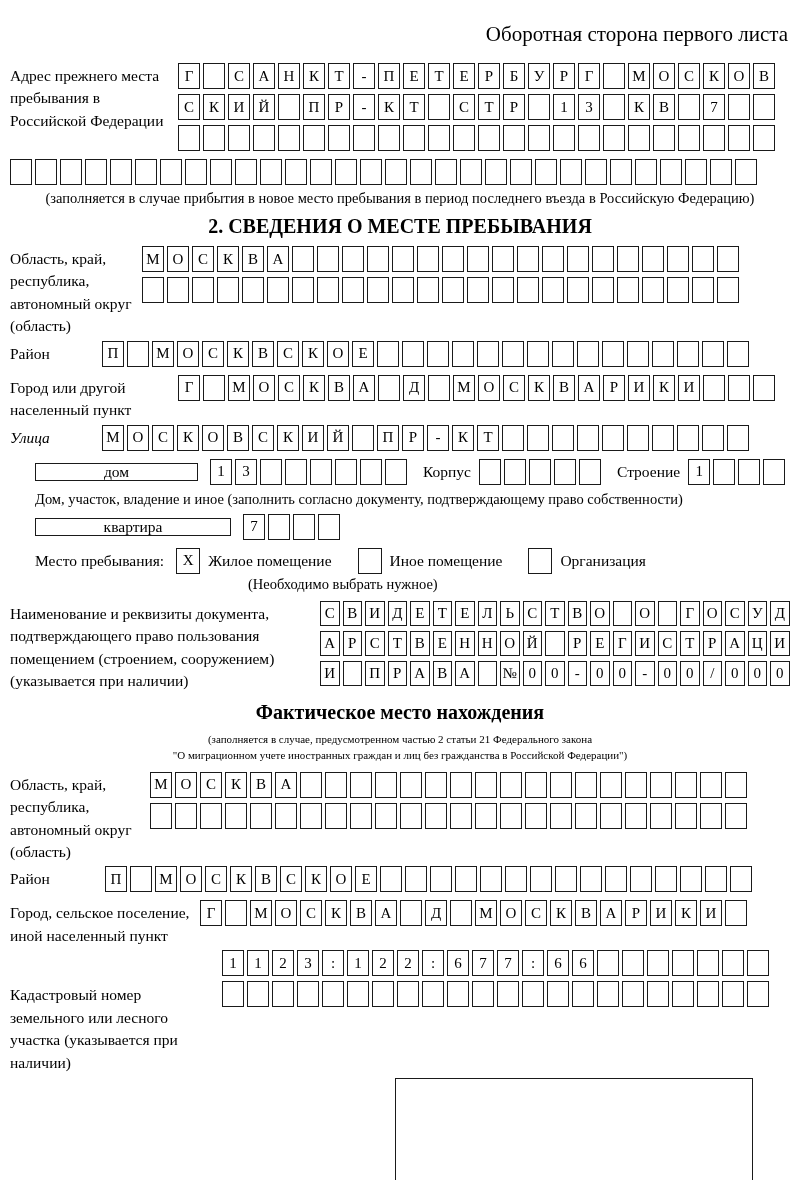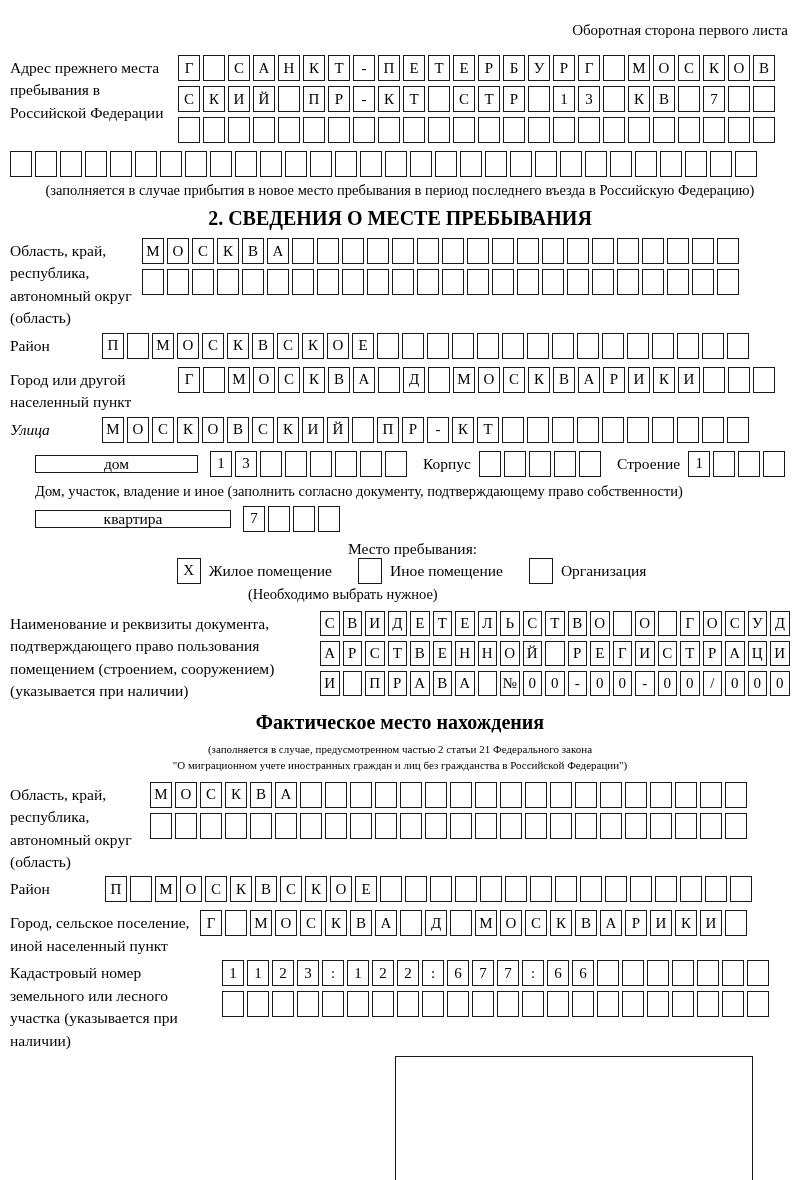--- a/index.html
+++ b/index.html
@@ -2,35 +2,35 @@
 <html><head>
 <meta charset="utf-8">
 <style>
   html,body { margin:0; padding:0; background:#ffffff; }
   body {
     width:800px; height:1180px; overflow:hidden;
     font-family:"Liberation Serif", serif; color:#000;
   }
   .page { padding:6px 10px 0 10px; box-sizing:border-box; }
 
-  .top-right { text-align:right; font-size:15px; margin:16px 2px 16px 0; }
+  .top-right { text-align:right; font-size:21px; margin:16px 2px 16px 0; }
 
   .field { display:flex; align-items:flex-start; margin-bottom:3px; }
   .flabel { font-size:15.5px; line-height:1.45; padding-top:2px; flex:0 0 auto; box-sizing:border-box; padding-right:8px; }
 
   .lw-prev   { width:168px; }
   .lw-obl    { width:132px; }
   .lw-raion  { width:92px;  }
   .lw-gorod  { width:168px; }
   .lw-ul     { width:92px;font-style:italic;  }
   .lw-doc    { width:310px; }
   .lw-fobl   { width:140px; }
   .lw-fraion { width:95px;  }
   .lw-fgorod { width:190px; }
-  .lw-kad    { width:212px; }
+  .lw-kad    { width:212px;margin-top:32px; }
 
   .rows { flex:1 1 auto; }
   .boxrow { display:flex; gap:3px; margin-bottom:5px; }
   .cbox {
     width:22px; height:26px; box-sizing:border-box;
     border:1.6px solid #1a1a1a; background:#fff;
     display:flex; align-items:center; justify-content:center;
     font-size:15px; flex:0 0 auto;
   }
   .sm .cbox { width:19.5px; height:25px; }
@@ -43,21 +43,21 @@
   .wide-label-box {
     box-sizing:border-box; border:1.6px solid #1a1a1a; height:18px;
     display:flex; align-items:center; justify-content:center;
     font-size:15.5px; margin-right:12px;
   }
   .wlb-dom { width:163px; }
   .wlb-kv  { width:196px; }
   .mid-label { font-size:15.5px; margin:0 8px 0 16px; }
   .sub-caption { margin:6px 0 6px 25px; }
 
-  .mesto { display:flex; align-items:center; margin:8px 0 2px 25px; font-size:15.5px;flex-direction:column; }
+  .mesto { display:flex; align-items:center; margin:8px 0 2px 25px; font-size:15.5px; }
   .chk {
     width:24px; height:26px; box-sizing:border-box; border:1.6px solid #1a1a1a;
     display:flex; align-items:center; justify-content:center;
     font-size:15px; margin:0 8px 0 12px; flex:0 0 auto;
   }
   .optlab { margin-right:14px; }
   .choose-cap { margin:0 0 8px 238px; }
 
   .fact-cap { text-align:center; font-size:11px; line-height:1.45; margin-bottom:8px; }
 

